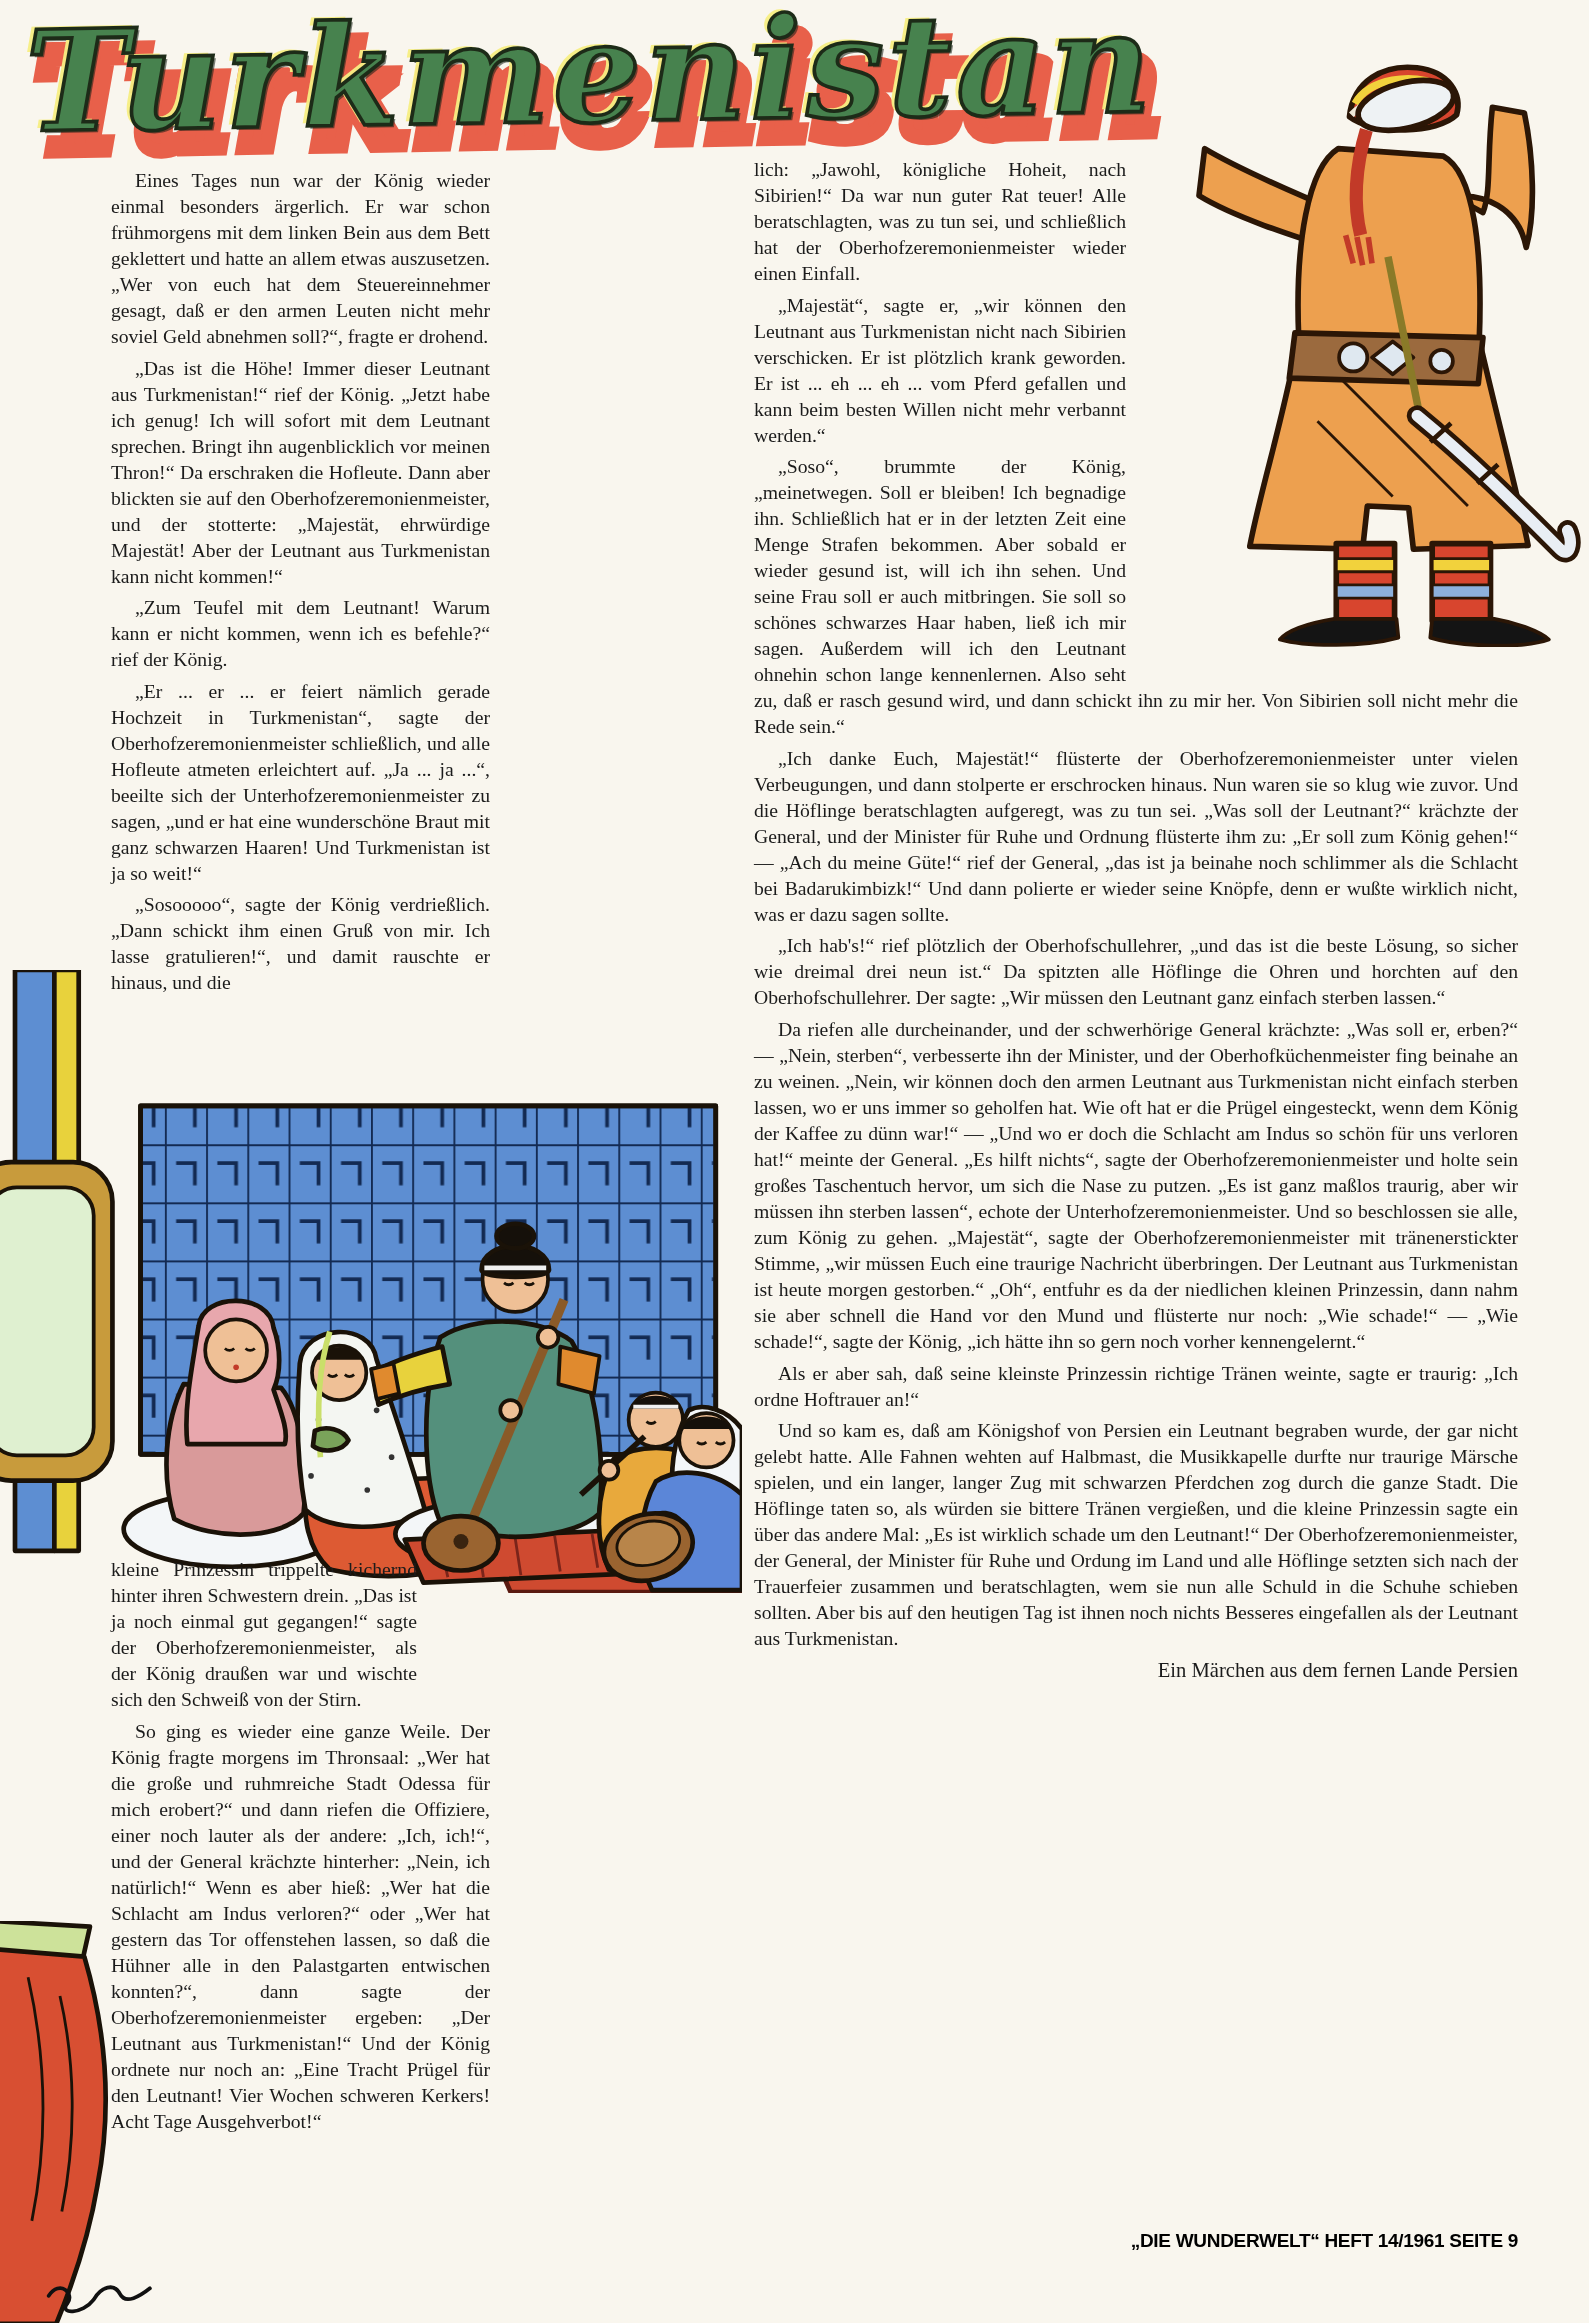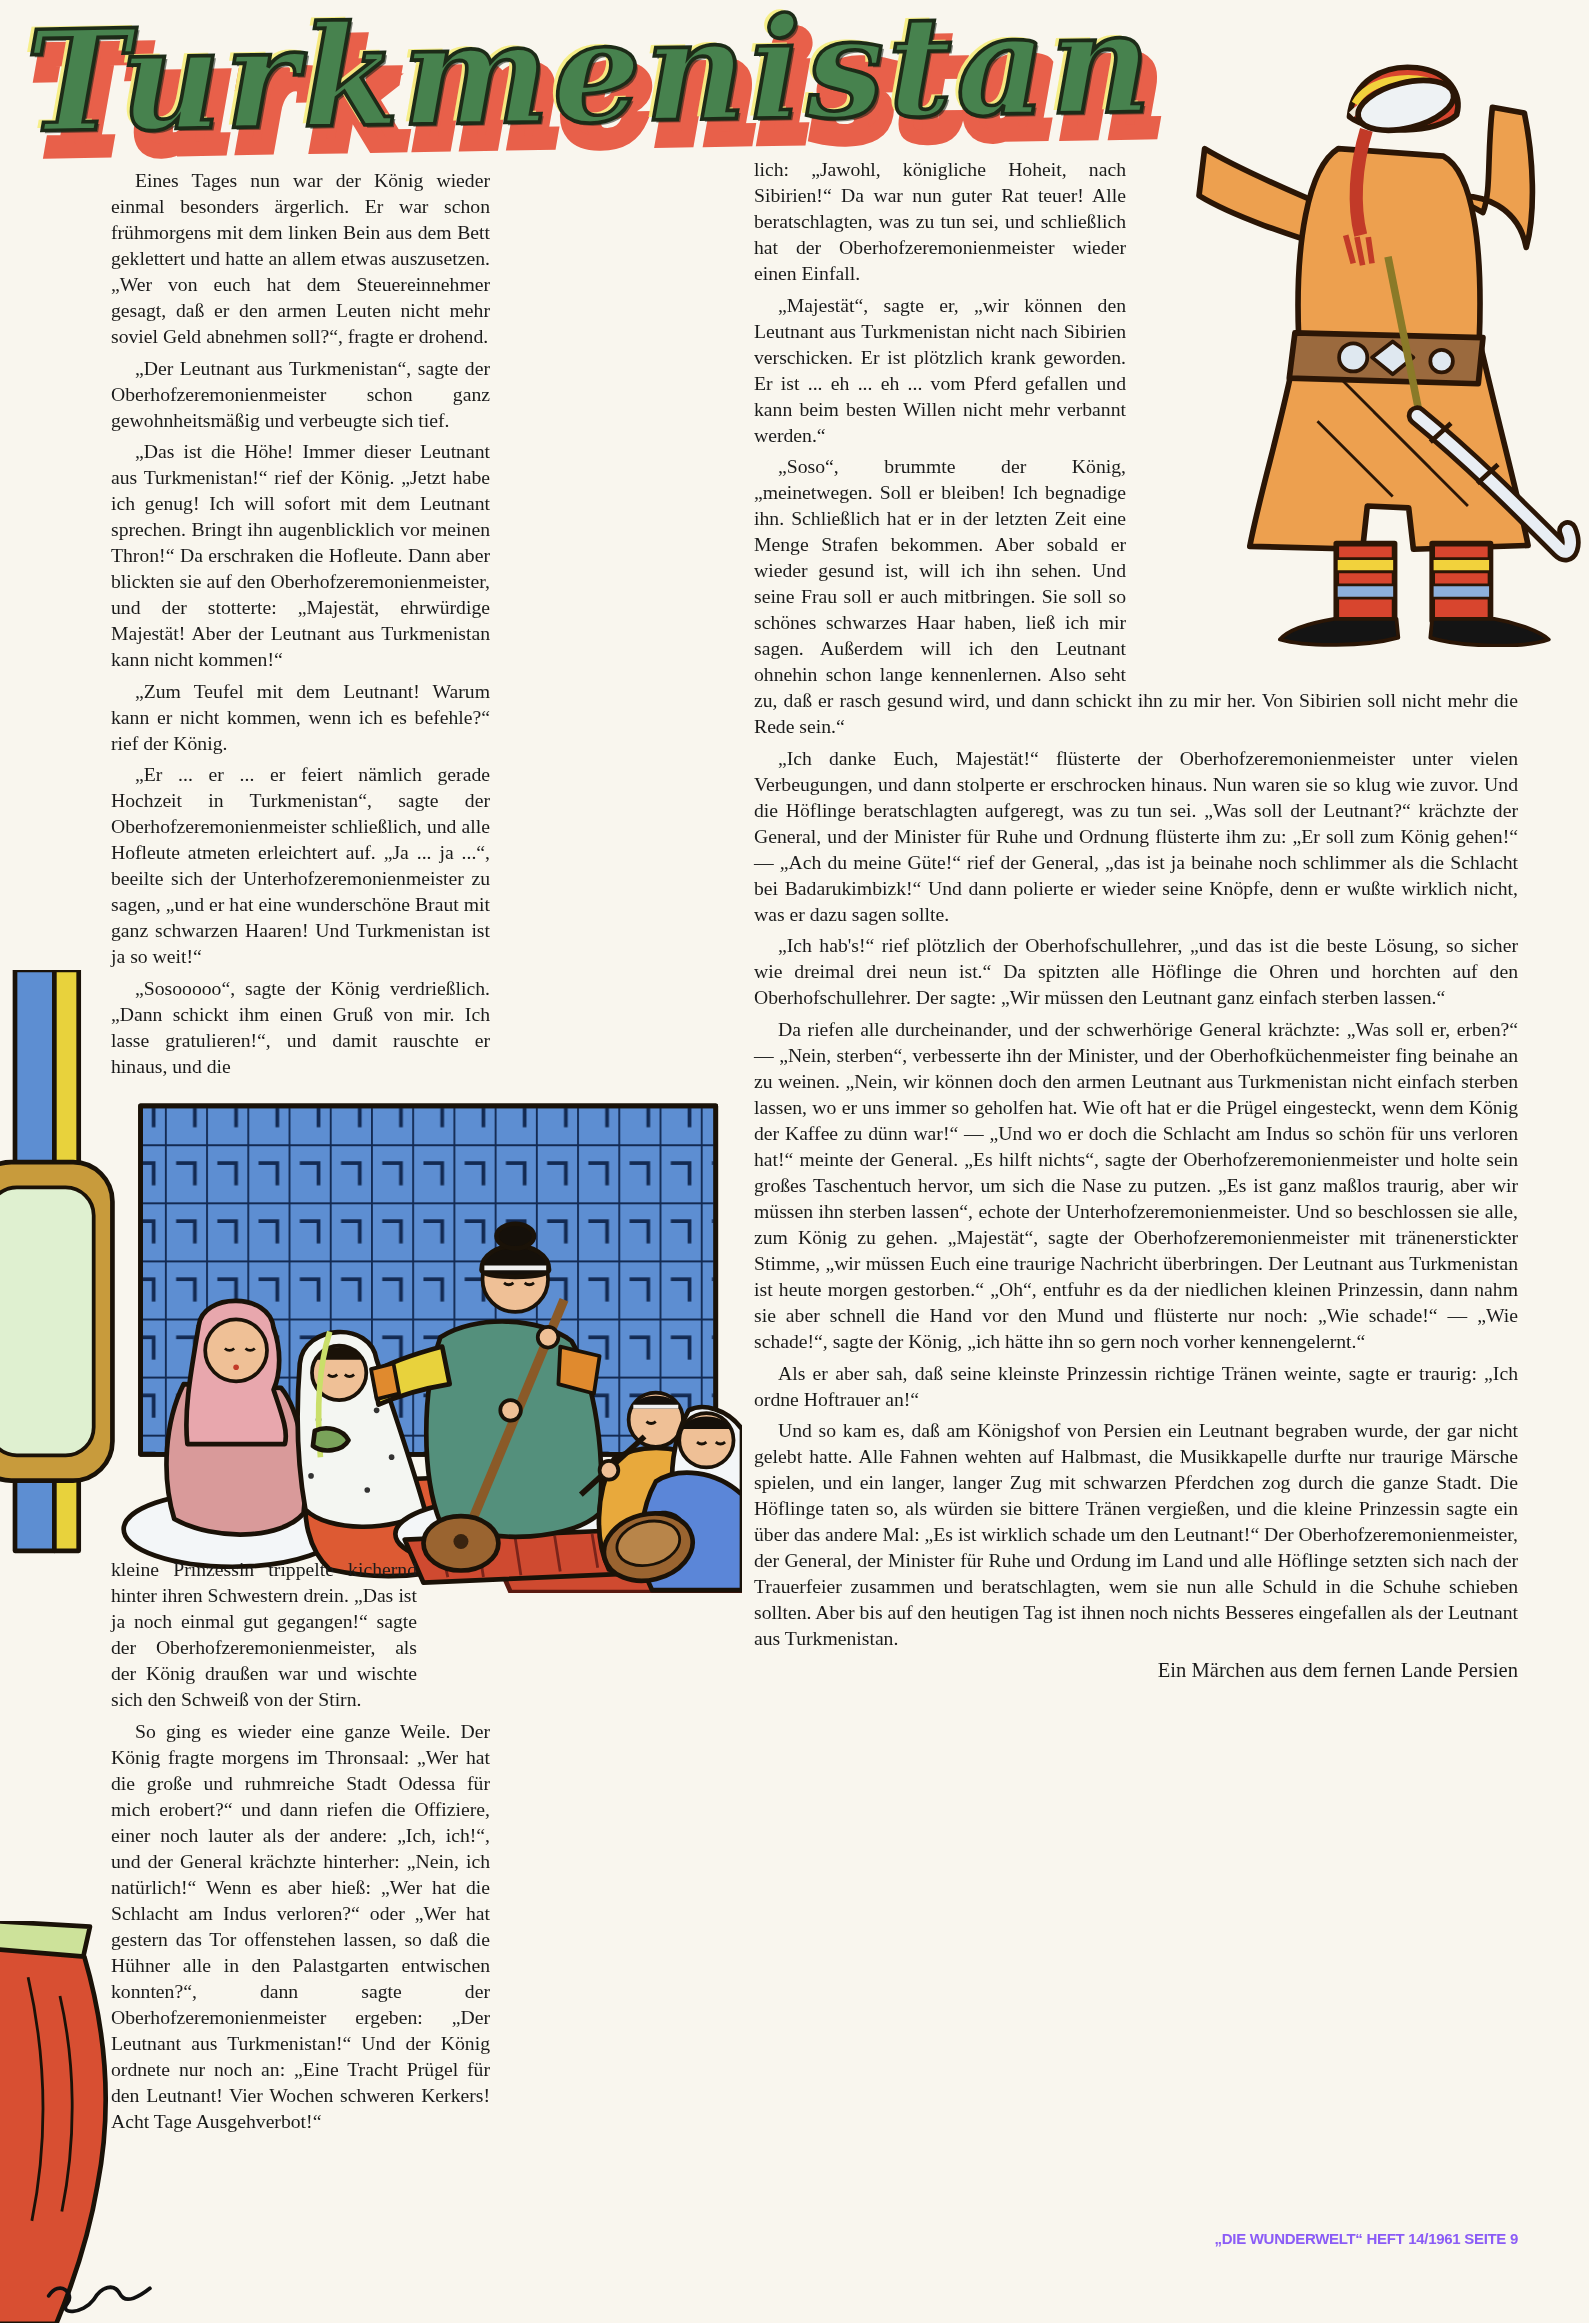--- a/index.html
+++ b/index.html
@@ -19,22 +19,22 @@
   .col p{margin:0 0 5.6px 0;text-indent:24px;}
   .col p.cont{text-indent:0;}
   .col-left{left:111px;top:167px;width:379px;}
   .col-right{left:754px;top:156px;width:764px;}
   .col-left-bottom{left:111px;top:1556px;width:379px;}
   .spacer-right{float:right;width:392px;height:506px;}
   .spacer-carpet{float:right;width:73px;height:111px;}
   .closing{margin-top:20.6px;text-align:right;font-weight:normal;text-indent:0;font-size:20.6px;}
   
   .footer{position:absolute;left:754px;top:2230px;width:764px;text-align:right;
-       font-family:"Liberation Sans",sans-serif;font-weight:bold;font-size:15px;
-       letter-spacing:-0.3px;color:#8b5cf6;}
+       font-family:"Liberation Sans",sans-serif;font-weight:bold;font-size:19px;
+       letter-spacing:-0.3px;color:#000000;}
   
   .illu{position:absolute;}
   .illu-dancer{left:1192px;top:17px;width:392px;height:630px;}
   .illu-scene{left:0;top:970px;width:742px;height:623px;}
   .illu-fragment{left:0;top:1921px;width:208px;height:403px;}
 </style>
 </head>
 <body>
 
 <div class="page">
@@ -86,21 +86,20 @@
         <rect x="252" y="604" width="62" height="14" fill="#8db0dc" stroke-width="3"></rect>
       </g>
 
       <path d="M148,640 L214,640 L216,660 C180,670 118,670 90,662 C100,650 124,644 148,640 Z" fill="#141414" stroke-width="4"></path>
       <path d="M252,640 L318,640 C342,644 368,654 376,662 C348,672 282,670 250,660 Z" fill="#141414" stroke-width="4"></path>
     </g>
   </svg>
 
   <div class="col col-left">
     <p>Eines Tages nun war der König wieder einmal besonders ärgerlich. Er war schon frühmorgens mit dem linken Bein aus dem Bett geklettert und hatte an allem etwas auszusetzen. „Wer von euch hat dem Steuereinnehmer gesagt, daß er den armen Leuten nicht mehr soviel Geld abnehmen soll?“, fragte er drohend.</p>
-    <p>„Der Leutnant aus Turkmenistan“, sagte der Oberhofzeremonienmeister schon ganz gewohnheitsmäßig und verbeugte sich tief.</p>
     <p>„Das ist die Höhe! Immer dieser Leutnant aus Turkmenistan!“ rief der König. „Jetzt habe ich genug! Ich will sofort mit dem Leutnant sprechen. Bringt ihn augenblicklich vor meinen Thron!“ Da erschraken die Hofleute. Dann aber blickten sie auf den Oberhofzeremonienmeister, und der stotterte: „Majestät, ehrwürdige Majestät! Aber der Leutnant aus Turkmenistan kann nicht kommen!“</p>
     <p>„Zum Teufel mit dem Leutnant! Warum kann er nicht kommen, wenn ich es befehle?“ rief der König.</p>
     <p>„Er ... er ... er feiert nämlich gerade Hochzeit in Turkmenistan“, sagte der Oberhofzeremonienmeister schließlich, und alle Hofleute atmeten erleichtert auf. „Ja ... ja ...“, beeilte sich der Unterhofzeremonienmeister zu sagen, „und er hat eine wunderschöne Braut mit ganz schwarzen Haaren! Und Turkmenistan ist ja so weit!“</p>
     <p>„Sosooooo“, sagte der König verdrießlich. „Dann schickt ihm einen Gruß von mir. Ich lasse gratulieren!“, und damit rauschte er hinaus, und die</p>
   </div>
 
   <div class="col col-right">
     <div class="spacer-right"></div>
     <p class="cont">lich: „Jawohl, königliche Hoheit, nach Sibirien!“ Da war nun guter Rat teuer! Alle beratschlagten, was zu tun sei, und schließlich hat der Oberhofzeremonienmeister wieder einen Einfall.</p>
     <p>„Majestät“, sagte er, „wir können den Leutnant aus Turkmenistan nicht nach Sibirien verschicken. Er ist plötzlich krank geworden. Er ist ... eh ... eh ... vom Pferd gefallen und kann beim besten Willen nicht mehr verbannt werden.“</p>

